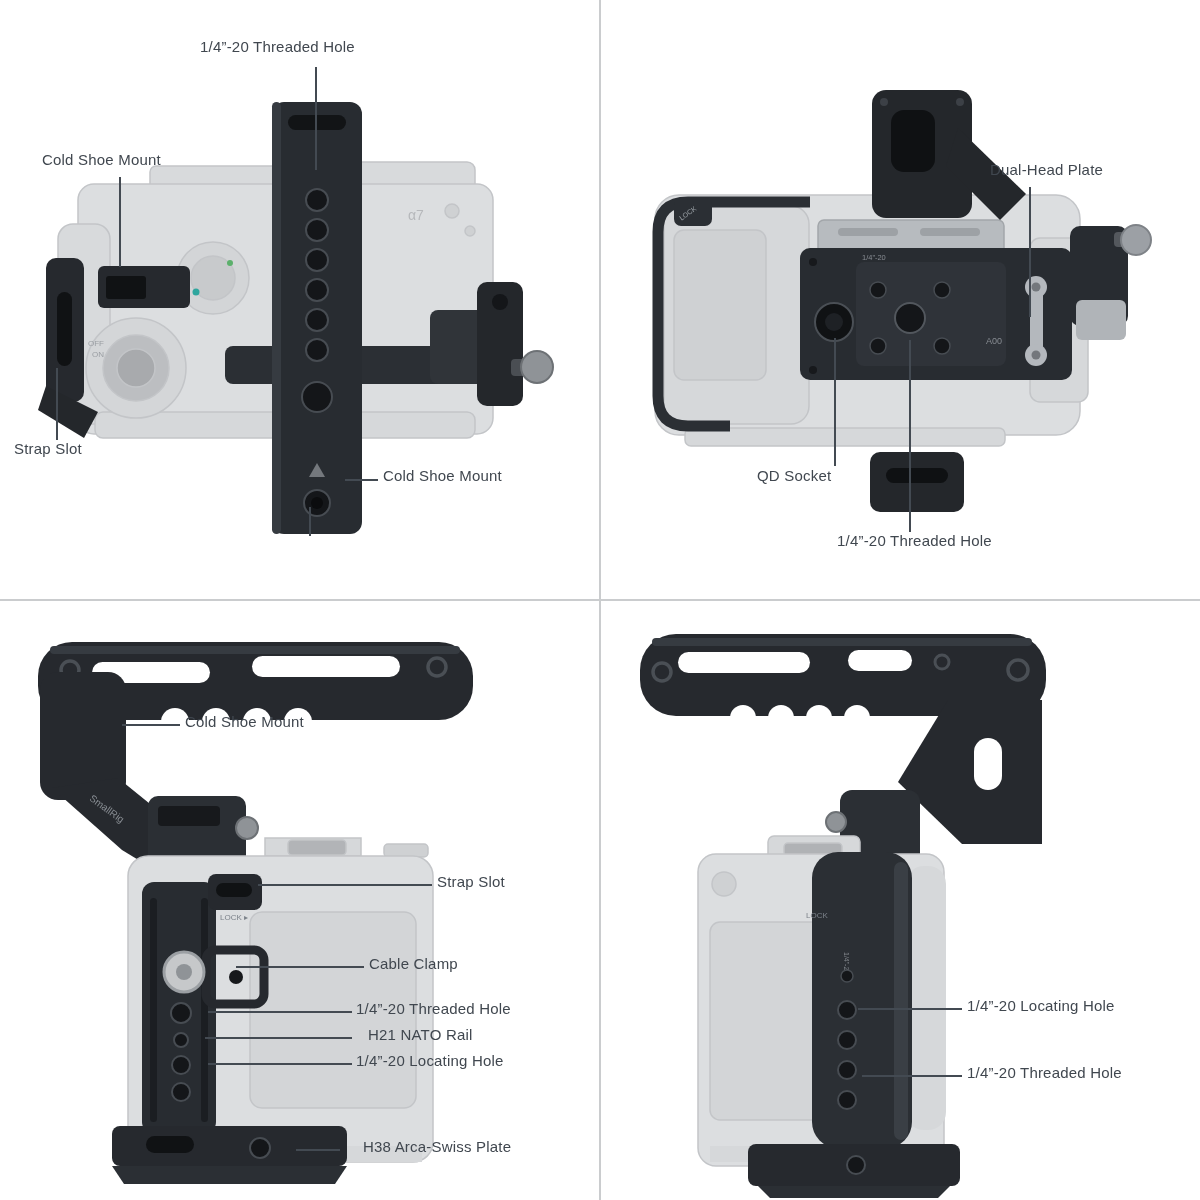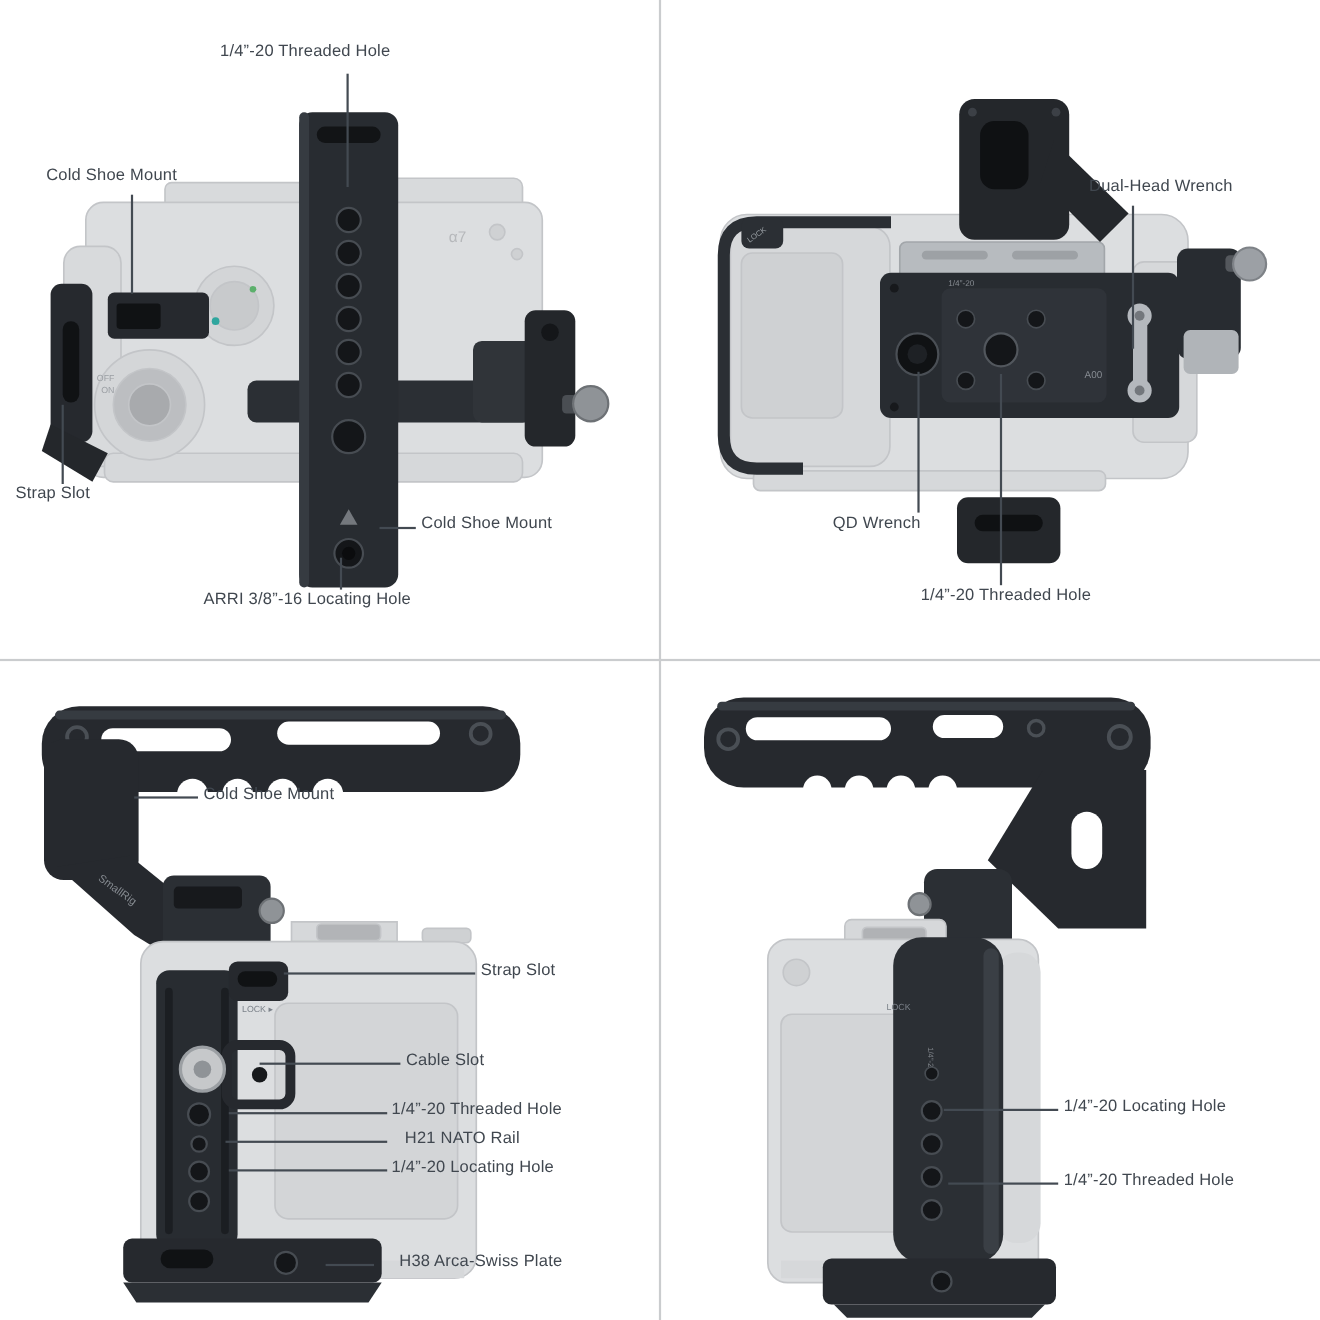--- a/index.html
+++ b/index.html
@@ -238,29 +238,28 @@
   <div class="leader" style="left:208px;top:1063px;width:144px;height:2px;"></div>
   <div class="leader" style="left:296px;top:1149px;width:44px;height:2px;"></div>
 
   <div class="leader" style="left:858px;top:1008px;width:104px;height:2px;"></div>
   <div class="leader" style="left:862px;top:1075px;width:100px;height:2px;"></div>
 
   <div class="label" style="left:200px;top:38px;">1/4”-20 Threaded Hole</div>
   <div class="label" style="left:42px;top:151px;">Cold Shoe Mount</div>
   <div class="label" style="left:14px;top:440px;">Strap Slot</div>
   <div class="label" style="left:383px;top:467px;">Cold Shoe Mount</div>
-  <div class="label" style="left:185px;top:536px;">ARRI 3/8”-16 Locating Hole</div>
-
-  <div class="label" style="left:990px;top:161px;">Dual-Head Wrench</div>
-  <div class="label" style="left:757px;top:467px;">QD Wrench</div>
+
+  <div class="label" style="left:990px;top:161px;">Dual-Head Plate</div>
+  <div class="label" style="left:757px;top:467px;">QD Socket</div>
   <div class="label" style="left:837px;top:532px;">1/4”-20 Threaded Hole</div>
 
   <div class="label" style="left:185px;top:713px;">Cold Shoe Mount</div>
   <div class="label" style="left:437px;top:873px;">Strap Slot</div>
-  <div class="label" style="left:369px;top:955px;">Cable Slot</div>
+  <div class="label" style="left:369px;top:955px;">Cable Clamp</div>
   <div class="label" style="left:356px;top:1000px;">1/4”-20 Threaded Hole</div>
   <div class="label" style="left:368px;top:1026px;">H21 NATO Rail</div>
   <div class="label" style="left:356px;top:1052px;">1/4”-20 Locating Hole</div>
   <div class="label" style="left:363px;top:1138px;">H38 Arca-Swiss Plate</div>
 
   <div class="label" style="left:967px;top:997px;">1/4”-20 Locating Hole</div>
   <div class="label" style="left:967px;top:1064px;">1/4”-20 Threaded Hole</div>
 
 </div>
 

